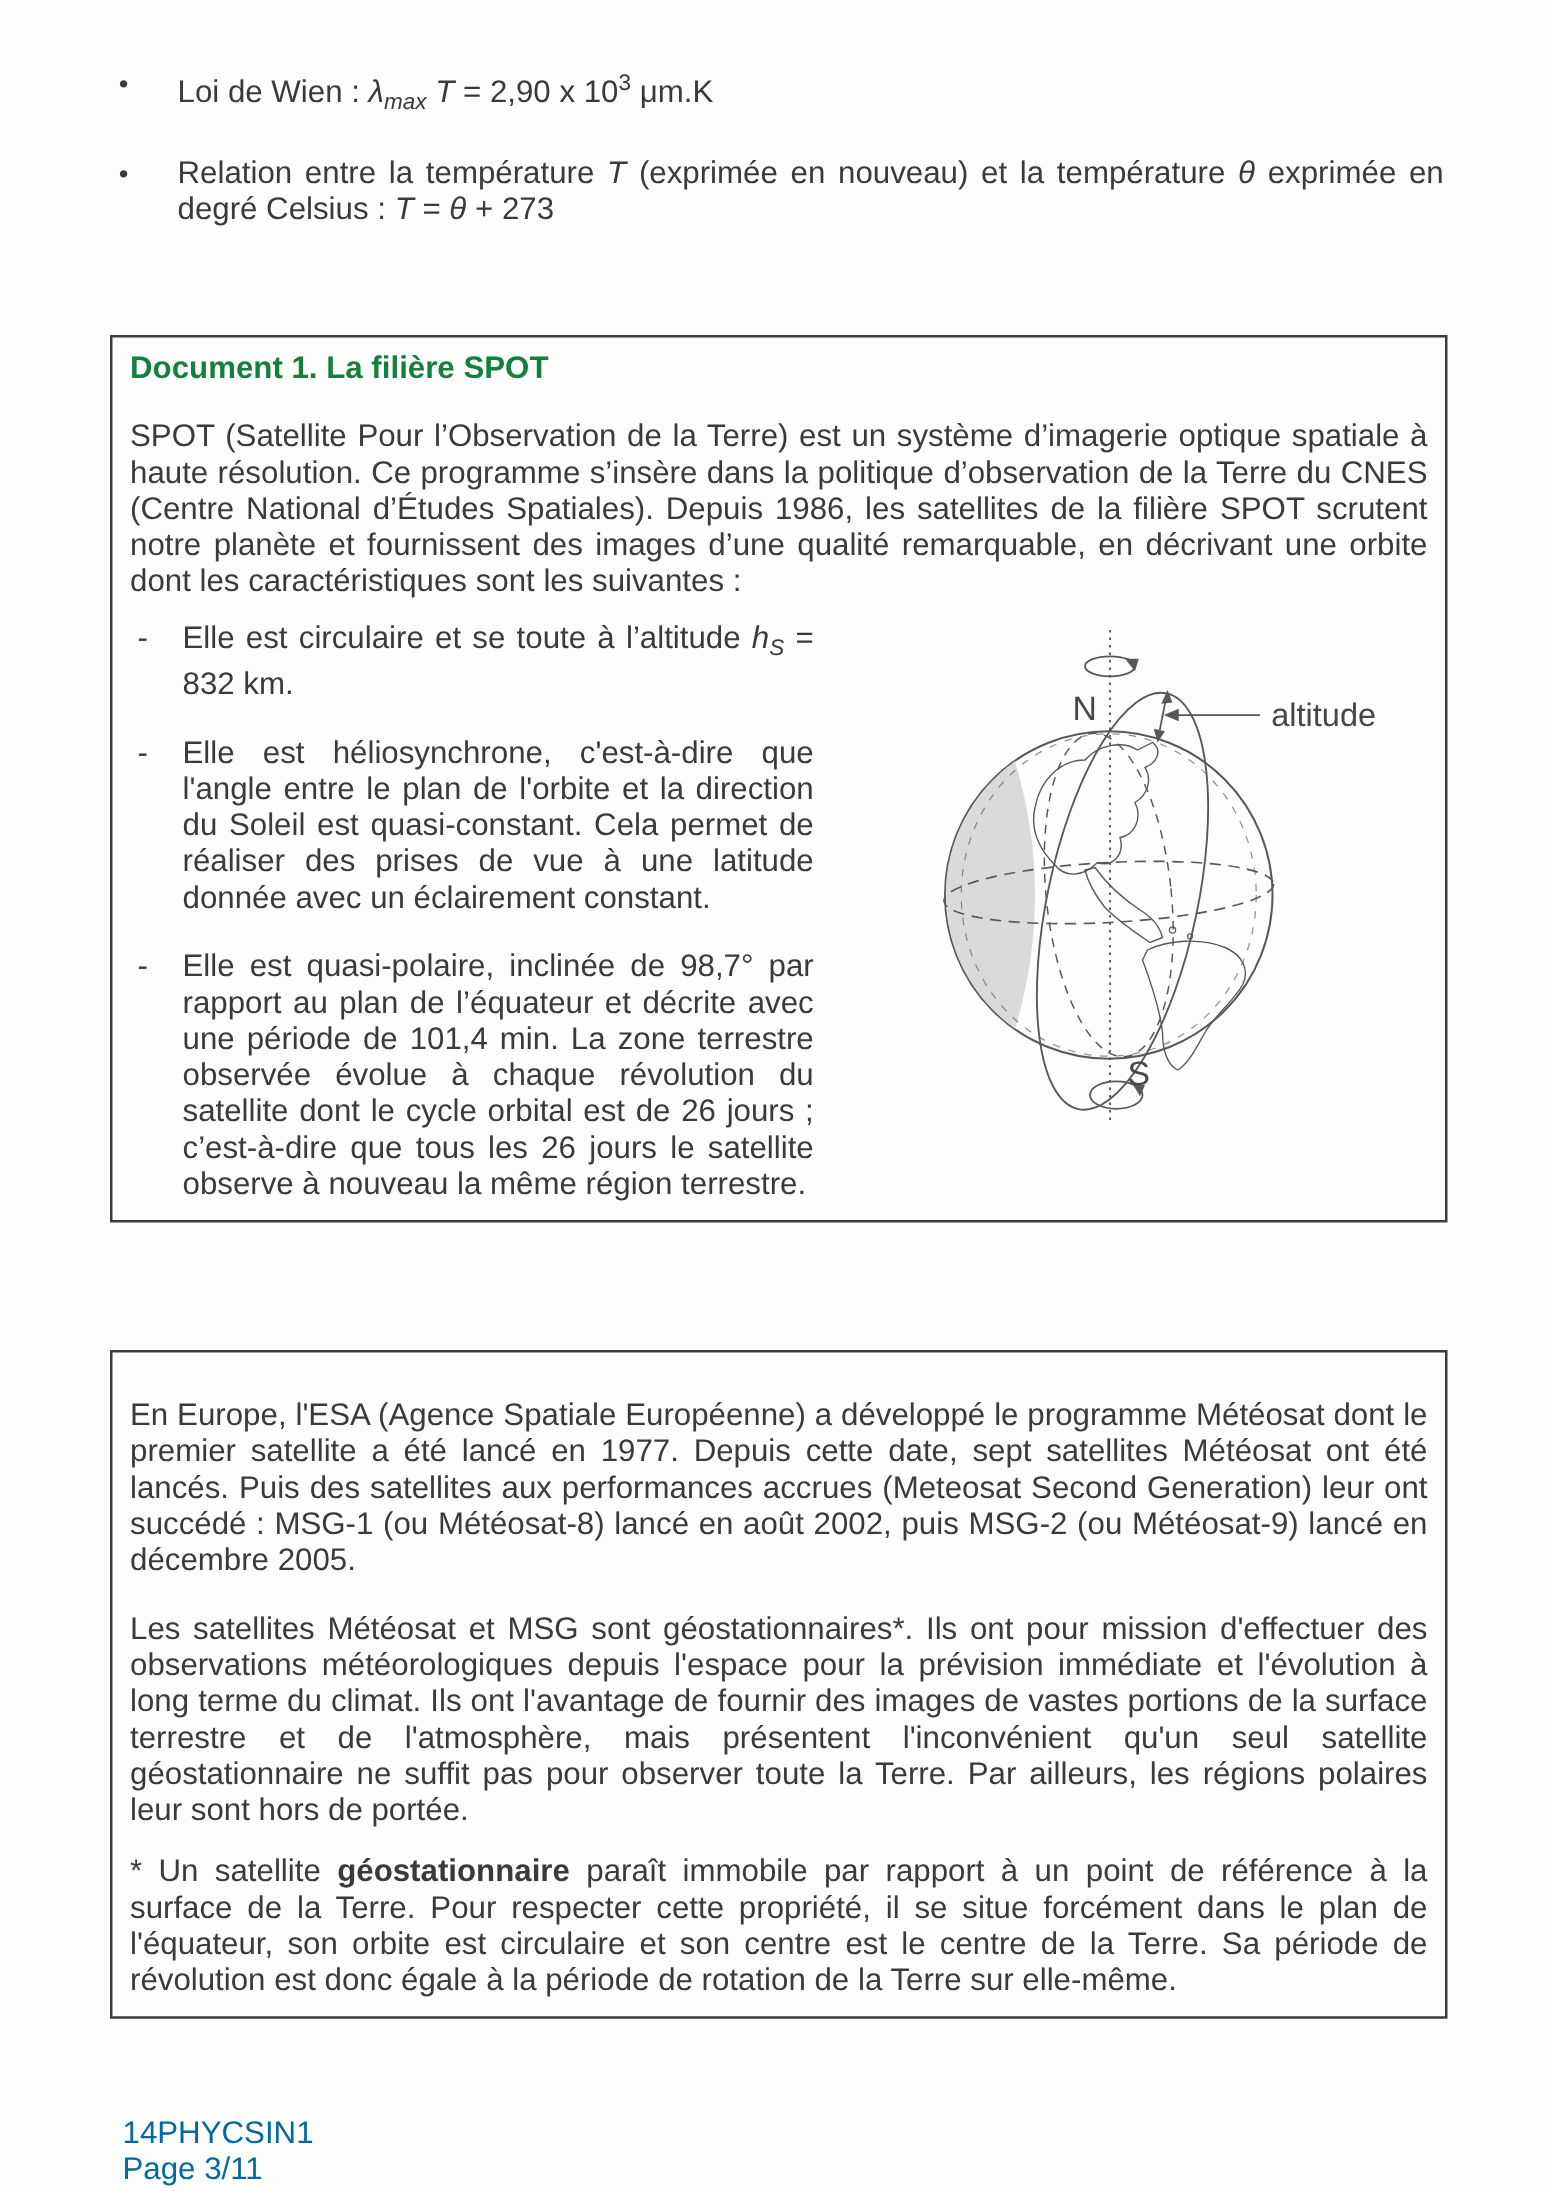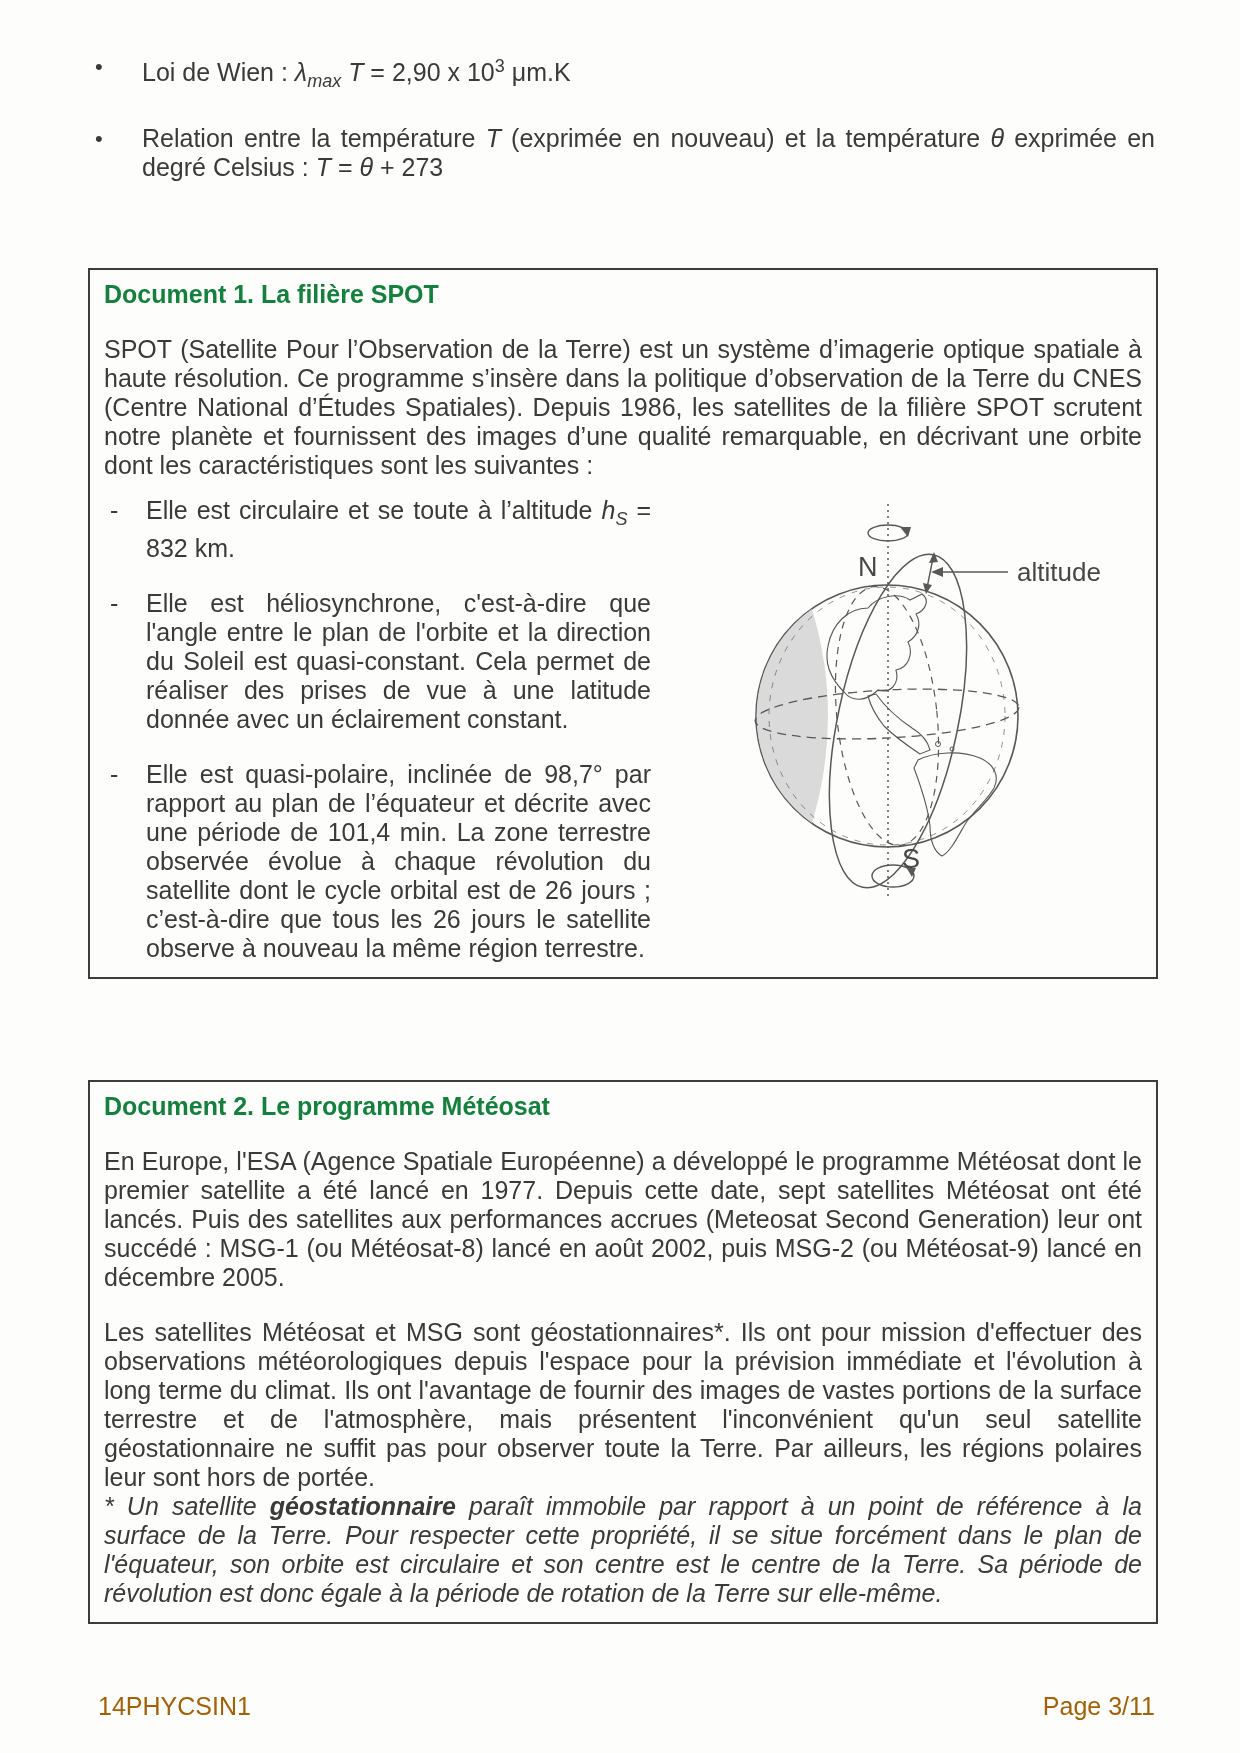--- a/index.html
+++ b/index.html
@@ -47,25 +47,26 @@
   .ditem .dmark{flex:0 0 36px;padding-left:6px;}
   .ditem .dtxt{flex:1 1 auto;width:505px;}
   .credit{text-align:right;font-style:italic;margin-top:24px;padding-right:4px;}
   #doc2 .credit{margin-top:2px;}
   .fig-caption{text-align:center;font-style:italic;margin-top:14px;}
   .figure-svg{display:block;margin:0 auto;}
 
   
   .footer{
     position:absolute;left:98px;right:85px;top:1692px;
-    display:flex;justify-content:space-between;
-    color:#a16207;
+    display:flex;justify-content:center;
+    color:#0369a1;
+    flex-direction:column;
   }
 
-  .footnote{font-style:italic;}
+  .footnote{margin-top:20px;}
   .fline{stroke:#585858;fill:none;}
 </style>
 </head>
 <body>
 
 <div class="page">
 
   <div class="intro">
     <div class="bullet">
       <div class="marker">•</div>
@@ -135,21 +136,20 @@
 
           <text x="190" y="80" font-size="27" fill="#474747">N</text>
           <text x="234" y="372" font-size="27" fill="#474747">S</text>
           <text x="349" y="85" font-size="26" fill="#474747">altitude</text>
         </svg>
       </div>
     </div>
   </div>
 
   <div class="docbox" id="doc2">
-    <div class="doc-title">Document 2. Le programme Météosat</div>
     <p class="para just">En Europe, l'ESA (Agence Spatiale Européenne) a développé le programme Météosat dont le premier satellite a été lancé en 1977. Depuis cette date, sept satellites Météosat ont été lancés. Puis des satellites aux performances accrues (Meteosat Second Generation) leur ont succédé : MSG-1 (ou Météosat-8) lancé en août 2002, puis MSG-2 (ou Météosat-9) lancé en décembre 2005.</p>
     <p class="para just">Les satellites Météosat et MSG sont géostationnaires*. Ils ont pour mission d'effectuer des observations météorologiques depuis l'espace pour la prévision immédiate et l'évolution à long terme du climat. Ils ont l'avantage de fournir des images de vastes portions de la surface terrestre et de l'atmosphère, mais présentent l'inconvénient qu'un seul satellite géostationnaire ne suffit pas pour observer toute la Terre. Par ailleurs, les régions polaires leur sont hors de portée.</p>
     <div class="footnote just"><span>* Un satellite </span><span class="bd">géostationnaire</span><span> paraît immobile par rapport à un point de référence à la surface de la Terre. Pour respecter cette propriété, il se situe forcément dans le plan de l'équateur, son orbite est circulaire et son centre est le centre de la Terre. Sa période de révolution est donc égale à la période de rotation de la Terre sur elle-même.</span></div>
   </div>
 
   <div class="footer">
     <span>14PHYCSIN1</span>
     <span>Page 3/11</span>
   </div>
 

